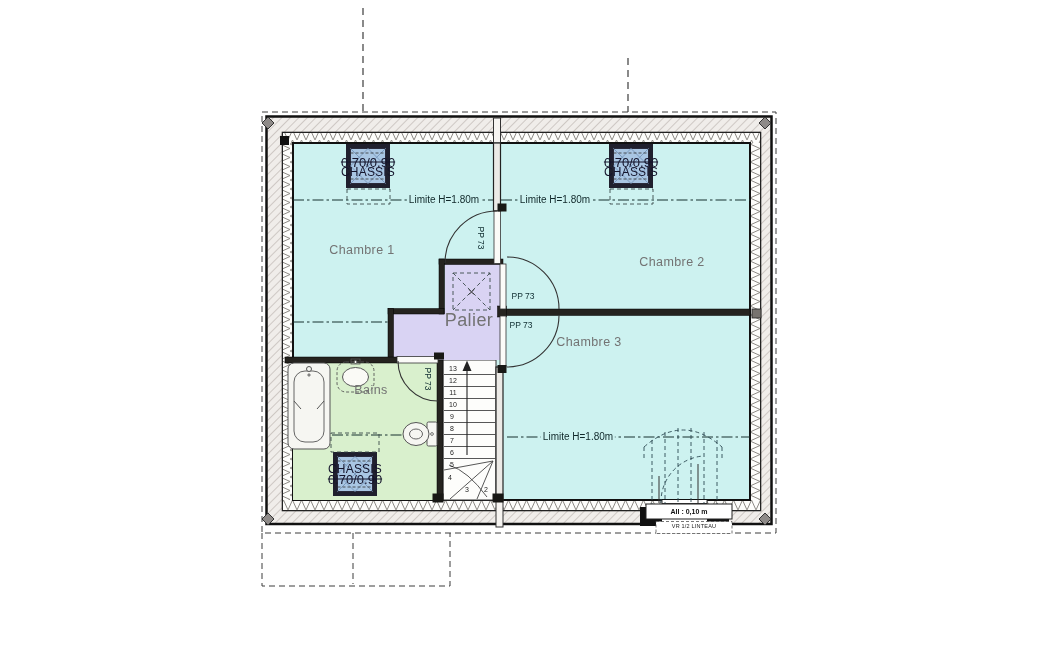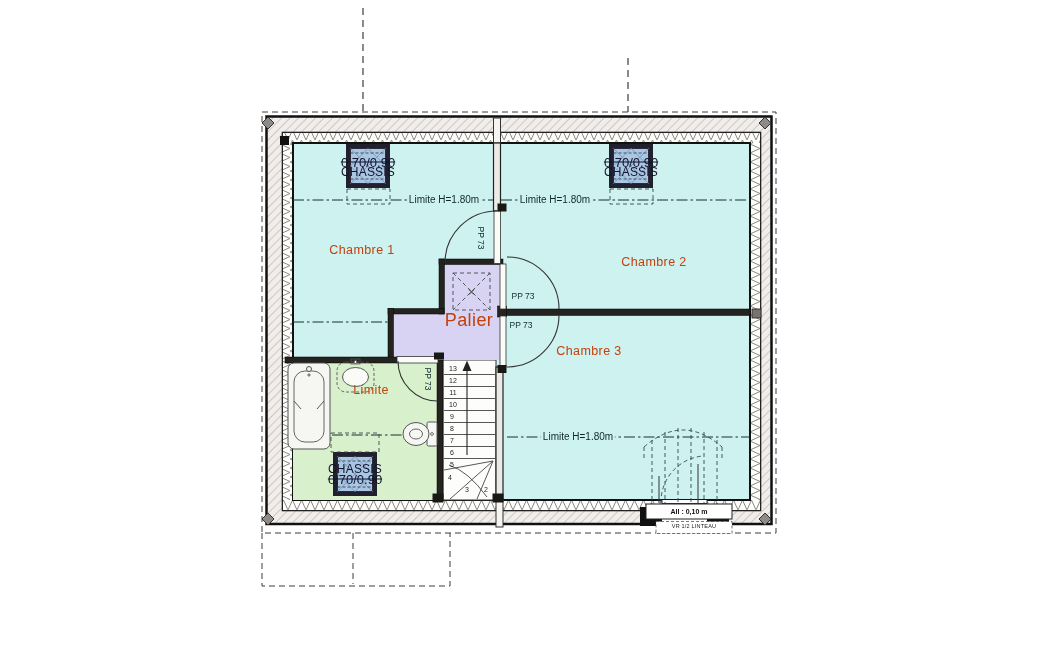--- a/index.html
+++ b/index.html
@@ -1,21 +1,21 @@
 <!DOCTYPE html>
 <html style="--c-room: #cdf2f0; --c-palier: #d9d3f3; --c-bains: #d9f0cd; --c-window: #a9c6e3; --c-wall_dark: #25231f; --c-hatch_bg: #f0edea; --c-hatch_line: #bcb4b0; --c-line: #1c1c1c;"><head>
 <meta charset="utf-8">
 <style>
   *{margin:0;padding:0;box-sizing:border-box}
   html,body{background:#fff}
   body{font-family:"Liberation Sans",sans-serif}
   .canvas{position:relative;width:1038px;height:655px;background:#fff;overflow:hidden}
   .canvas > svg{position:absolute;left:0;top:0}
   .lbl{position:absolute;transform:translate(-50%,-50%);white-space:nowrap;color:#1b1b1b;line-height:1}
-  .room-label{font-size:12.5px;letter-spacing:.4px;color:#c2410c}
+  .room-label{font-size:12.5px;letter-spacing:.4px;color:#737373}
   .palier-label{font-size:18px}
   .small-label{font-size:10px;color:#10282a;background:var(--c-room);padding:0 2px}
   .pp{font-size:8.5px;color:#0f2d30}
   .vert{transform:translate(-50%,-50%) rotate(90deg)}
   .win-dim{font-size:13px;color:#15152c;text-decoration:line-through}
   .win-name{font-size:12px;color:#15152c;letter-spacing:.2px}
   .allege{font-size:7px;color:#111;font-weight:bold}
   .vr{font-size:5.5px;letter-spacing:.2px;color:#222}
   .stair-num{font-size:7px;color:#1d1d1d}
 </style>
@@ -221,24 +221,24 @@
       <path d="M765,117 L771,123 L765,129 L759,123 Z"></path>
       <path d="M765,513 L771,519 L765,525 L759,519 Z"></path>
       <path d="M268,513 L274,519 L268,525 L262,519 Z"></path>
     </g>
     <rect x="280" y="136" width="9" height="9" fill="#111"></rect>
     <rect x="752" y="309" width="9" height="9" fill="#77736f" stroke="#222" stroke-width="0.8"></rect>
   </g>
 </svg>
 
 <div class="lbl room-label" style="left:362px;top:250px">Chambre 1</div>
-<div class="lbl room-label" style="left:654px;top:262px">Chambre 2</div>
-<div class="lbl room-label" style="left:589px;top:351px">Chambre 3</div>
+<div class="lbl room-label" style="left:672px;top:262px">Chambre 2</div>
+<div class="lbl room-label" style="left:589px;top:342px">Chambre 3</div>
 <div class="lbl room-label palier-label" style="left:469px;top:320px">Palier</div>
-<div class="lbl room-label" style="left:371px;top:390px;background:transparent">Limite</div>
+<div class="lbl room-label" style="left:371px;top:390px;background:transparent">Bains</div>
 
 <div class="lbl small-label" style="left:444px;top:200px">Limite H=1.80m</div>
 <div class="lbl small-label" style="left:555px;top:200px">Limite H=1.80m</div>
 <div class="lbl small-label" style="left:578px;top:437px">Limite H=1.80m</div>
 
 <div class="lbl pp vert" style="left:481px;top:238px">PP 73</div>
 <div class="lbl pp" style="left:523px;top:296px">PP 73</div>
 <div class="lbl pp" style="left:521px;top:325px">PP 73</div>
 <div class="lbl pp vert" style="left:428px;top:379px">PP 73</div>
 

